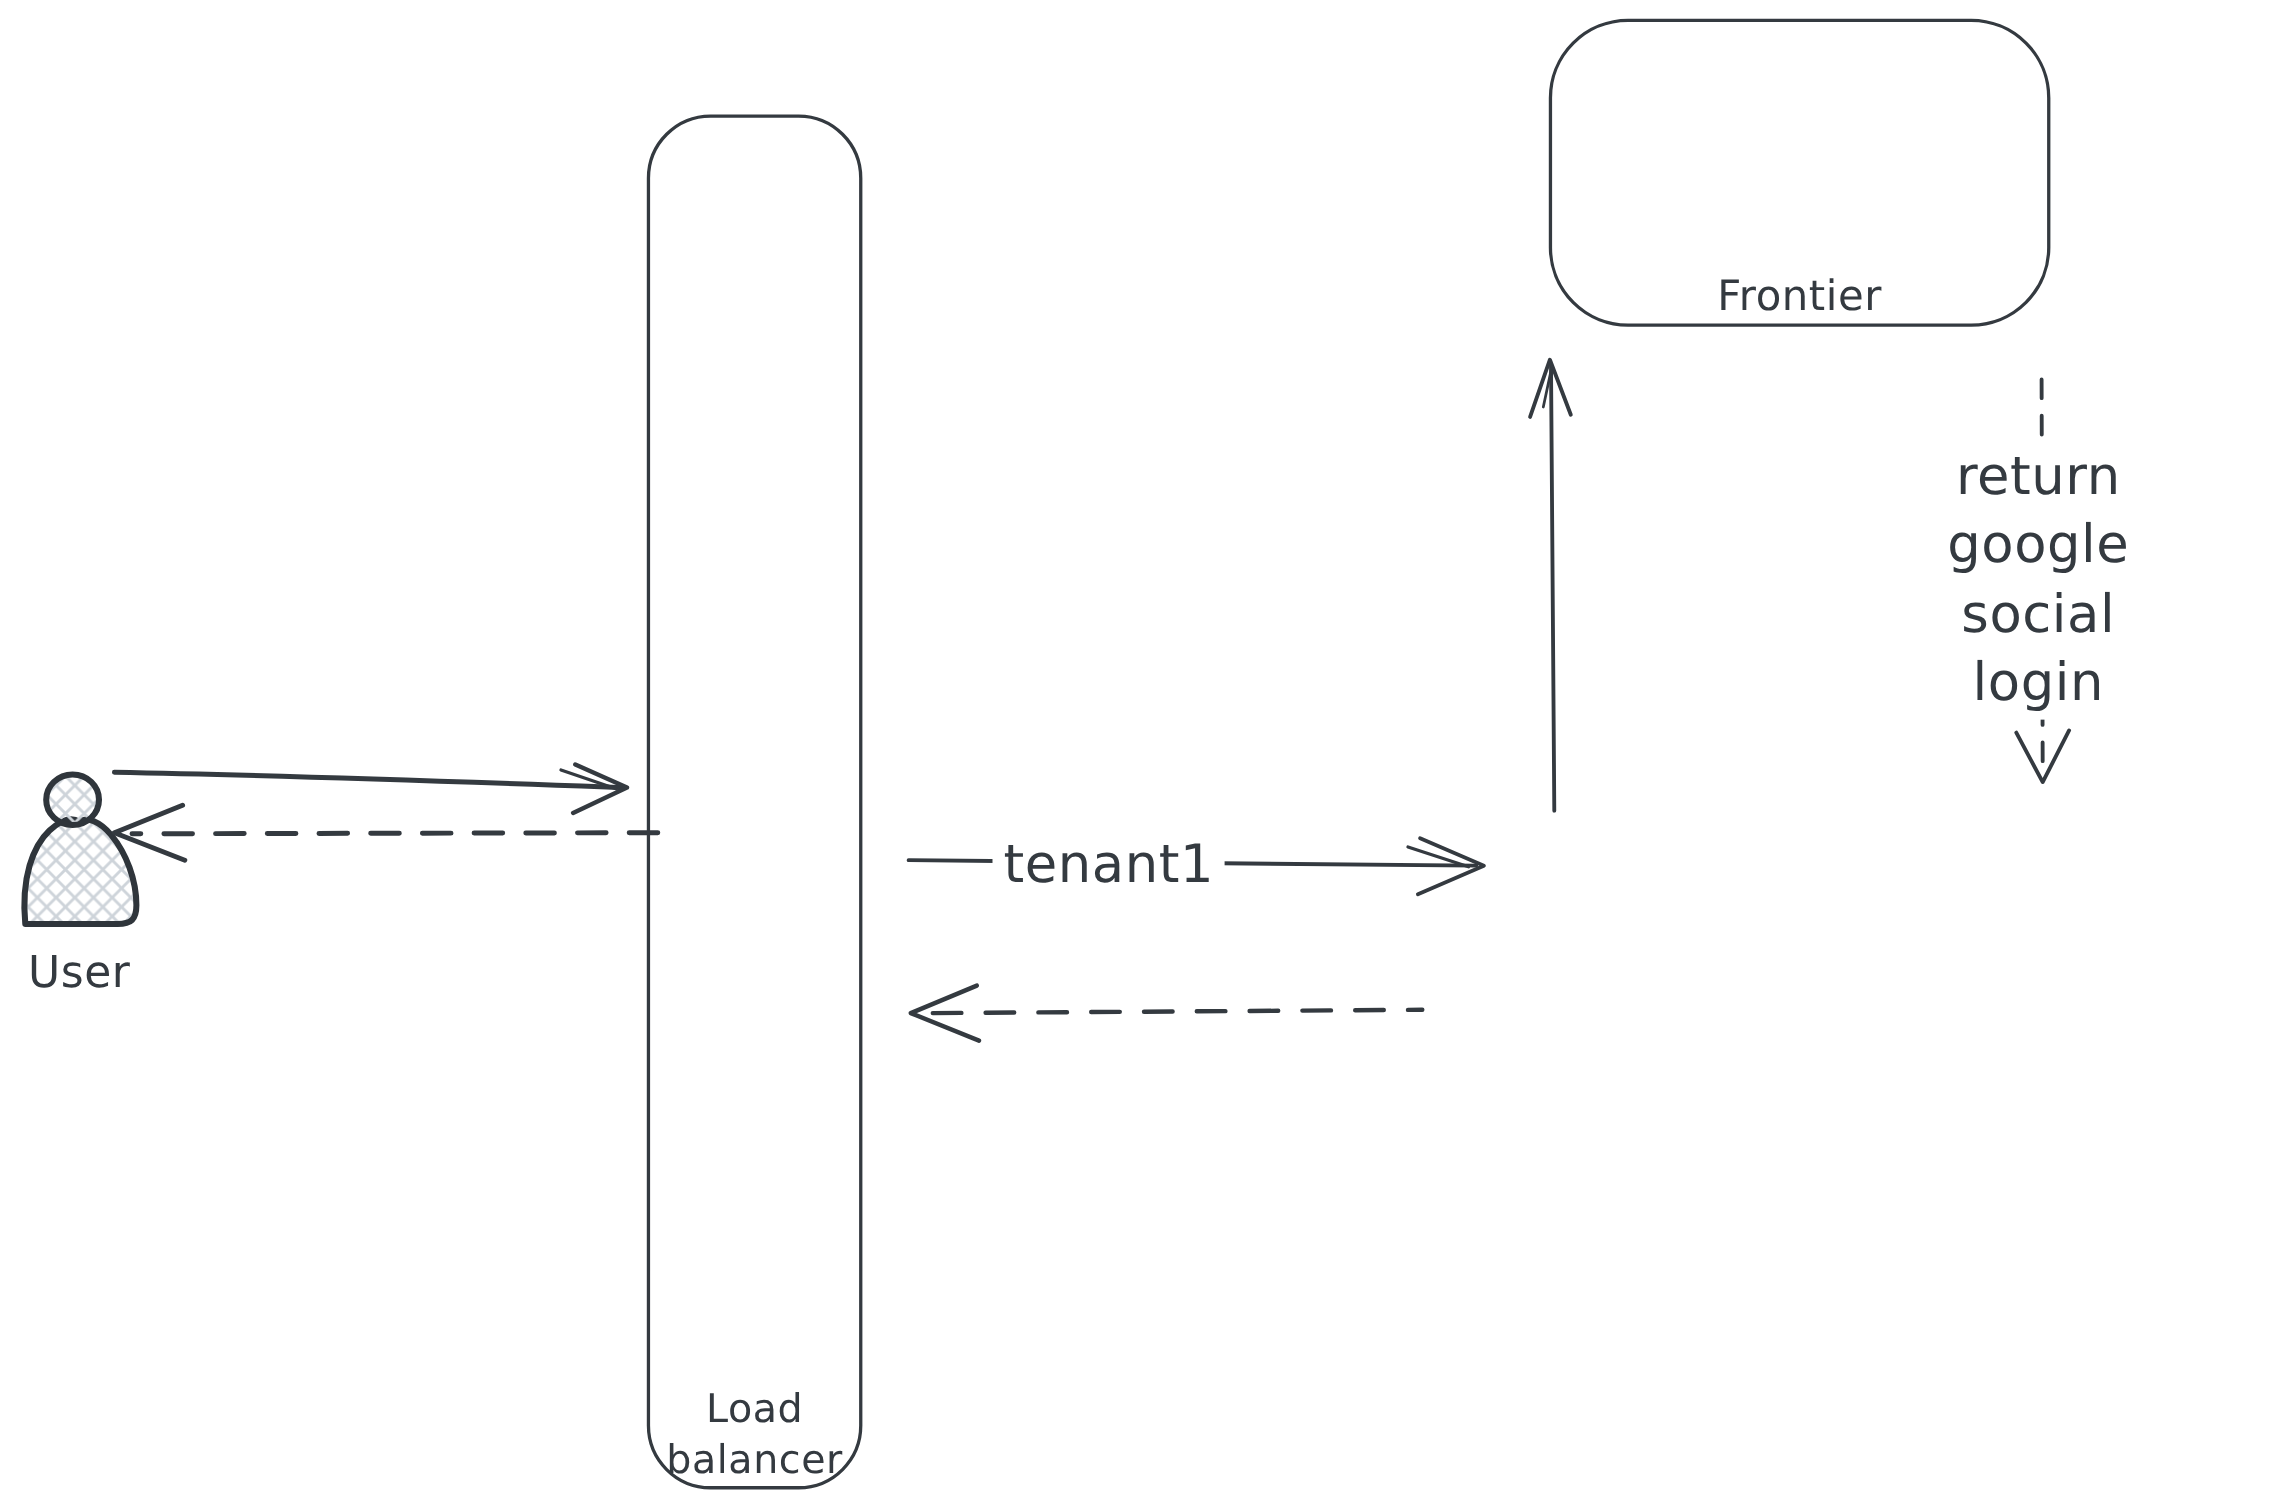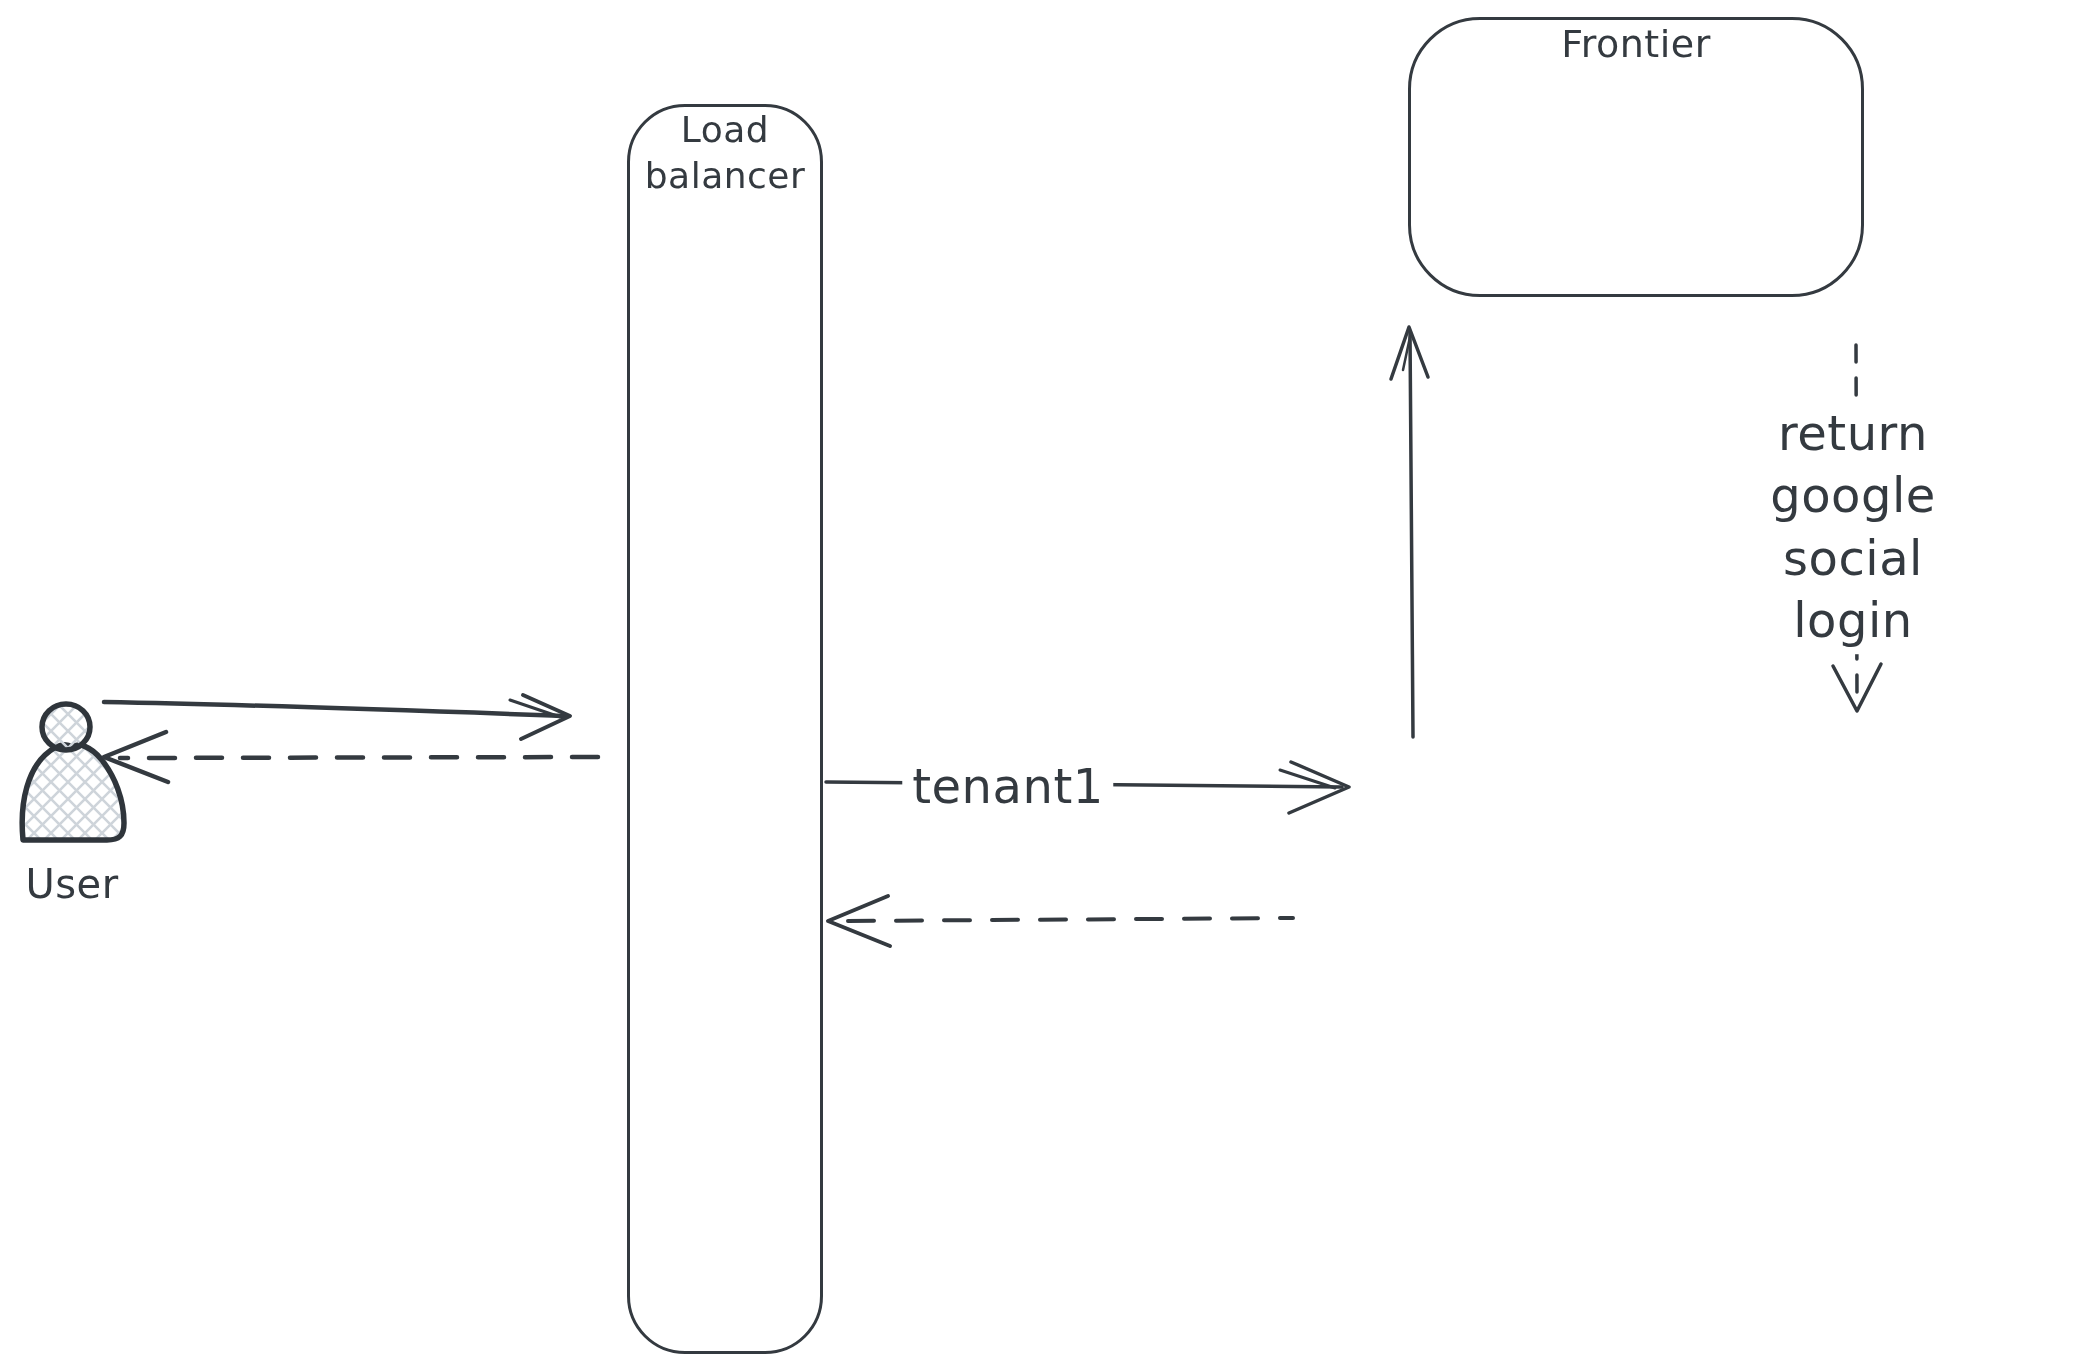--- a/index.html
+++ b/index.html
@@ -21,32 +21,32 @@
     position:absolute;
     left:0;top:0;width:2083px;height:1372px;
   }
   
   .node{
     position:absolute;
     box-sizing:border-box;
     border:3px solid var(--stroke);
     background:transparent;
     display:flex;
-    align-items:flex-start;
+    align-items:flex-end;
     justify-content:center;
   }
   .node-label{
     font-size:38px;
     line-height:1.28;
     text-align:center;
     white-space:pre-line;
     letter-spacing:0.5px;
   }
   #box-load-balancer{
-    left:627px;top:104px;width:196px;height:1250px;border-radius:58px;
+    left:588px;top:104px;width:196px;height:1250px;border-radius:58px;
   }
   #box-load-balancer .node-label{font-size:36px;}
   #box-frontier{
     left:1408px;top:17px;width:456px;height:280px;border-radius:72px;
   }
   #box-frontend-manager{
     left:1383px;top:775px;width:482px;height:311px;border-radius:72px;
   }
   
   .edge-label{

